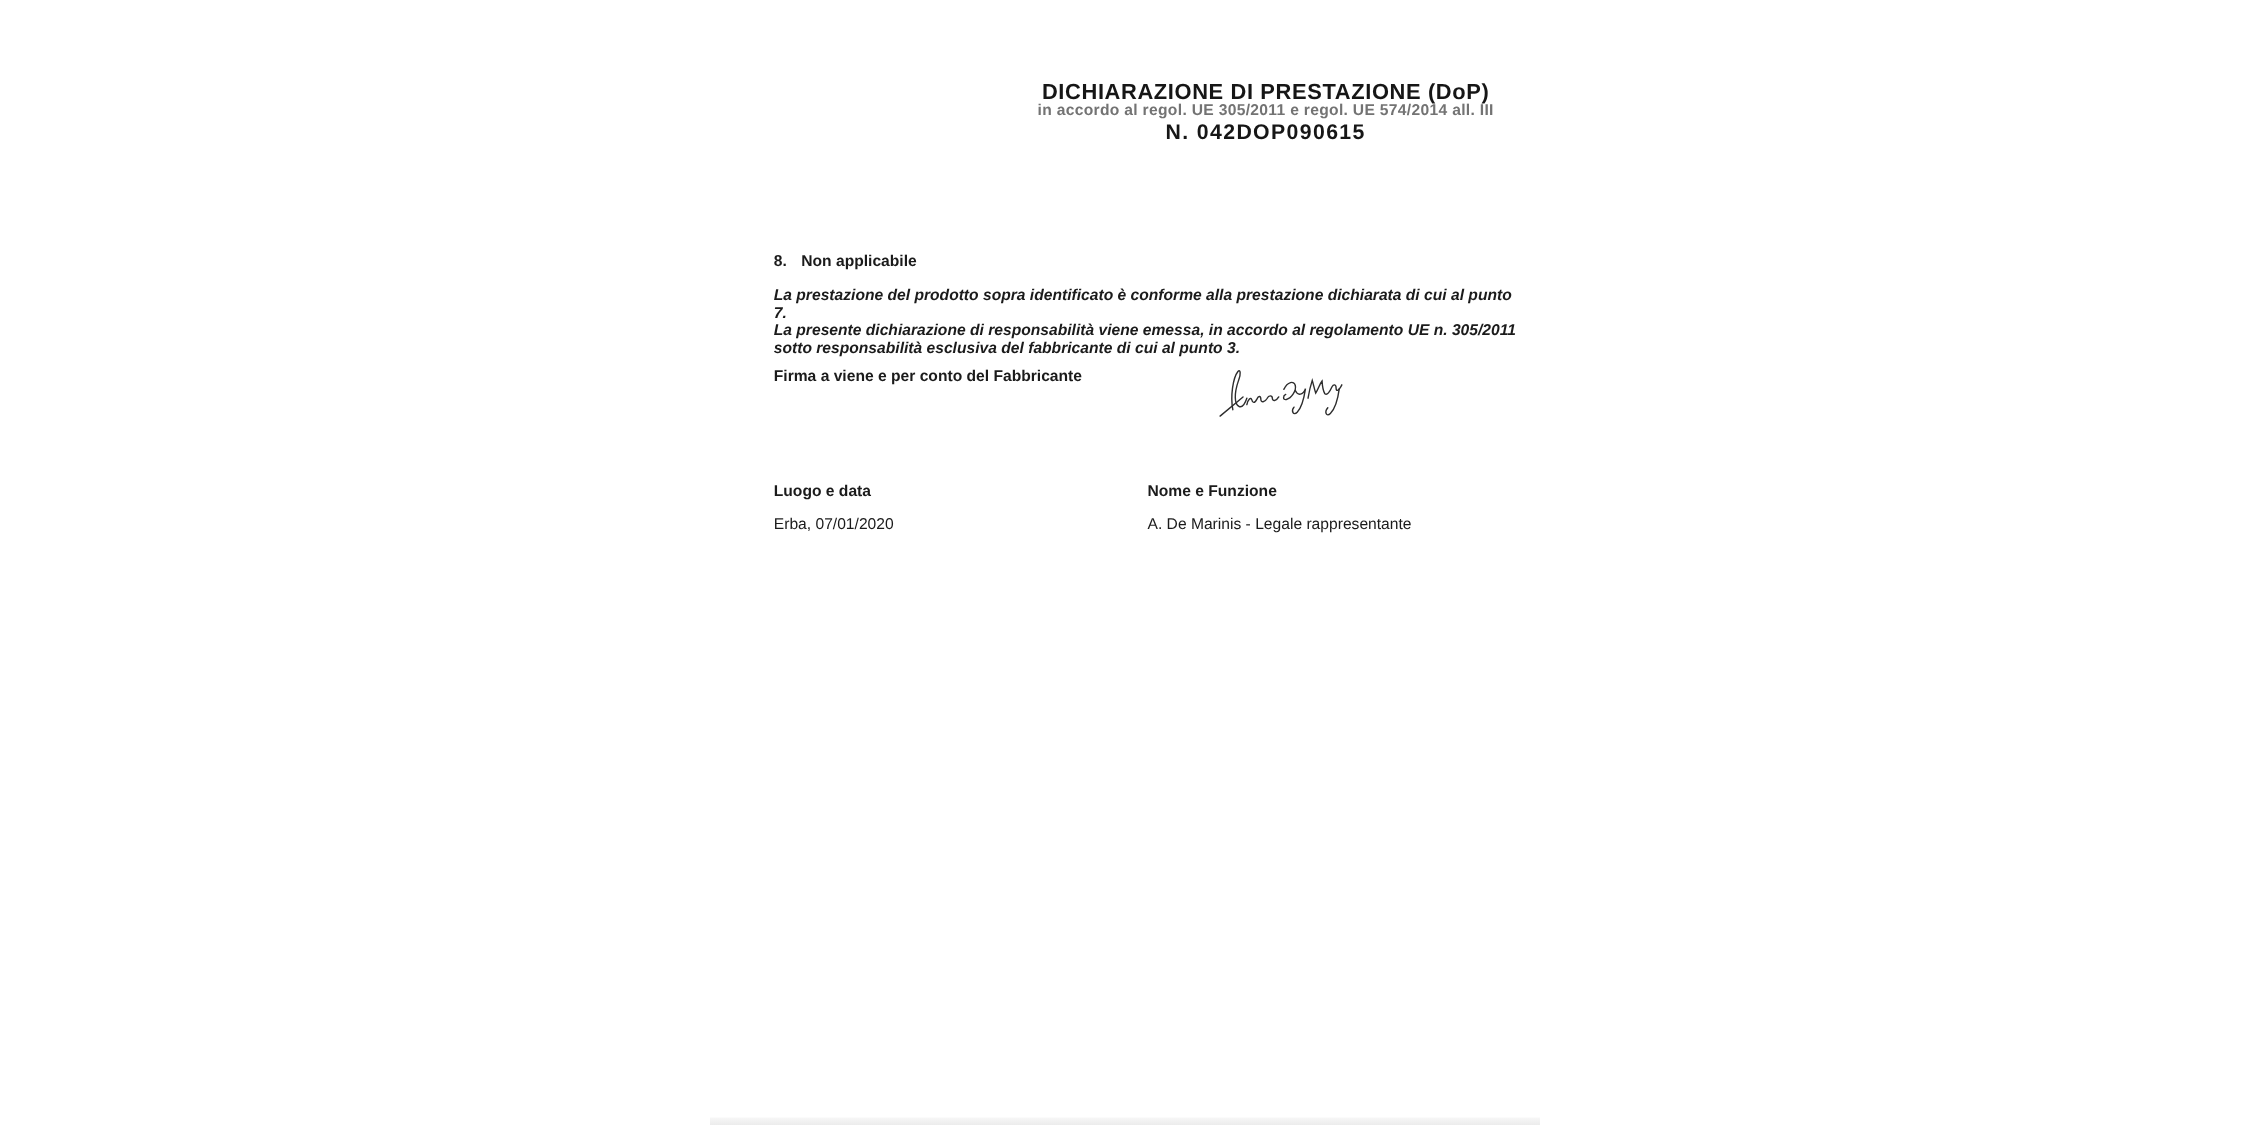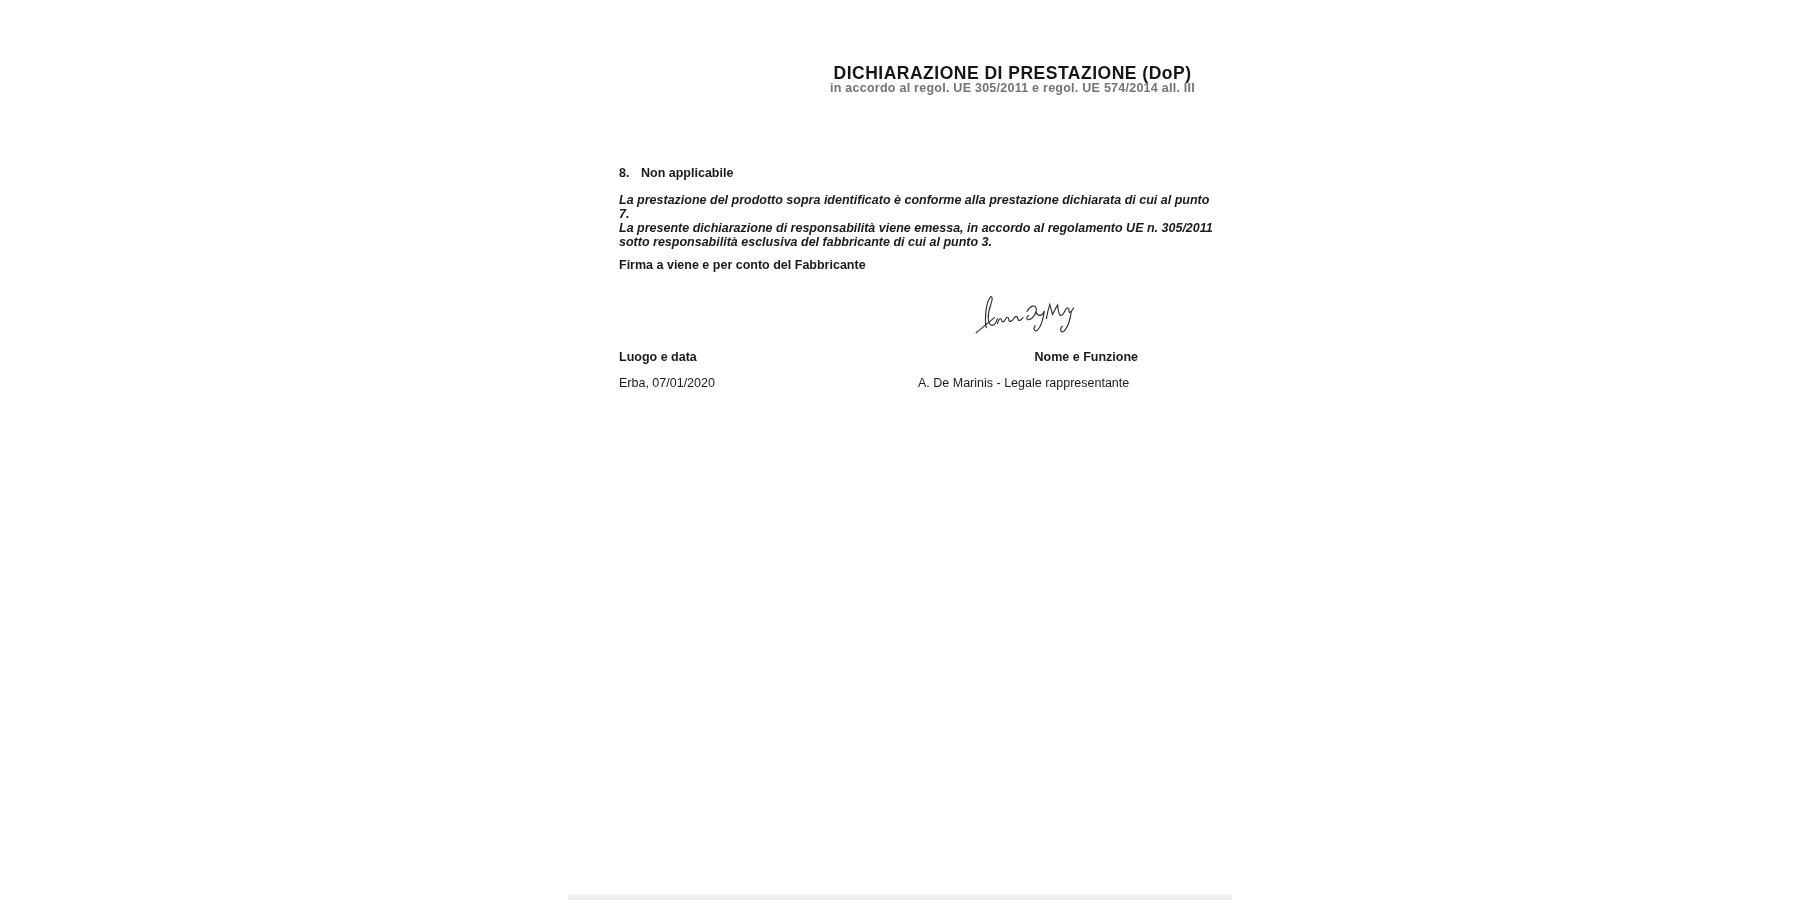--- a/index.html
+++ b/index.html
@@ -18,51 +18,52 @@
   .logo-word .tm { font-size:9px; vertical-align:top; letter-spacing:0; margin-left:-1px; }
   .logo-bar { position:absolute; left:2px; top:110px; width:93px; height:10px; background:#0d0d0d; }
 
   
   .titleblock { position:absolute; right:37px; top:63px; text-align:center; white-space:nowrap; }
   .title-main { font-size:17.5px; font-weight:bold; letter-spacing:0.5px; line-height:20px; color:#161616; }
   .title-sub  { font-size:12.5px; font-weight:bold; letter-spacing:0.25px; line-height:15px; margin-top:-2px; color:#737373; }
   .title-num  { font-size:17px; font-weight:bold; letter-spacing:1.1px; line-height:19px; color:#161616; }
 
   
-  .txt  { font-size:12.5px; line-height:14px; color:#1b1b1b; }
+  .txt  { font-size:12.5px; line-height:14px; color:#1b1b1b;margin-top:36px; }
   .bold { font-weight:bold; }
 
   .item8 { position:absolute; left:51px; top:166px; white-space:nowrap; }
   .item8 .num { display:inline-block; width:22px; }
 
   .para { position:absolute; left:51px; top:193px; width:600px; white-space:pre-line;font-style:italic; }
 
   .firma { position:absolute; left:51px; top:258px; white-space:nowrap; }
 
   .signature { position:absolute; left:405px; top:291px; width:102px; height:46px; }
 
   .label-place { position:absolute; left:51px; top:350px; white-space:nowrap; }
   .value-place { position:absolute; left:51px; top:376px; white-space:nowrap; }
-  .col-right   { position:absolute; left:350px; top:350px; width:220px; text-align:right; }
+  .col-right   { position:absolute; left:350px; top:350px; width:220px; text-align:left; }
   .label-name  { white-space:nowrap; }
   .value-name  { position:absolute; left:350px; top:376px; width:220px; text-align:left; white-space:nowrap; }
 
   
   .page-edge { position:absolute; left:0; bottom:0; width:664px; height:6px;
                background:linear-gradient(#f7f7f7,#ececec); }
 </style>
 </head>
 <body>
 
 <div class="page">
 
 
   <div class="titleblock">
     <div class="title-main">DICHIARAZIONE DI PRESTAZIONE (DoP)</div>
     <div class="title-sub">in accordo al regol. UE 305/2011 e regol. UE 574/2014 all. III</div>
+    <div class="title-num">N. 042DOP090615</div>
   </div>
 
   <div class="txt bold item8">
     <span class="num">8.</span><span>Non applicabile</span>
   </div>
 
   <div class="txt bold para">La prestazione del prodotto sopra identificato è conforme alla prestazione dichiarata di cui al punto 7.
 La presente dichiarazione di responsabilità viene emessa, in accordo al regolamento UE n. 305/2011
 sotto responsabilità esclusiva del fabbricante di cui al punto 3.</div>
 

